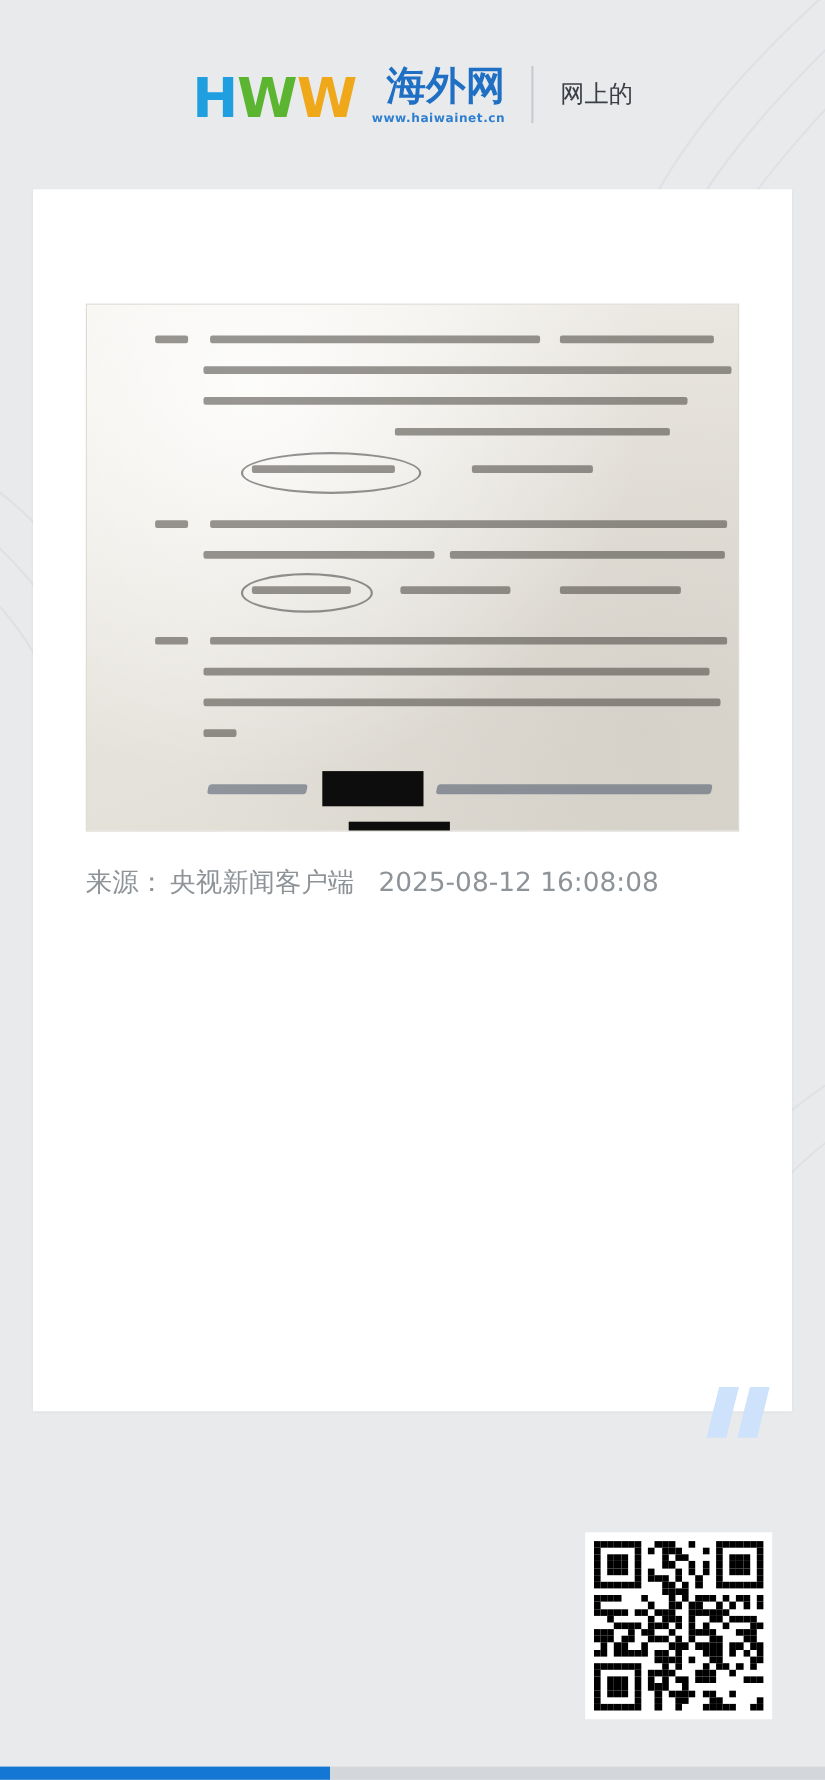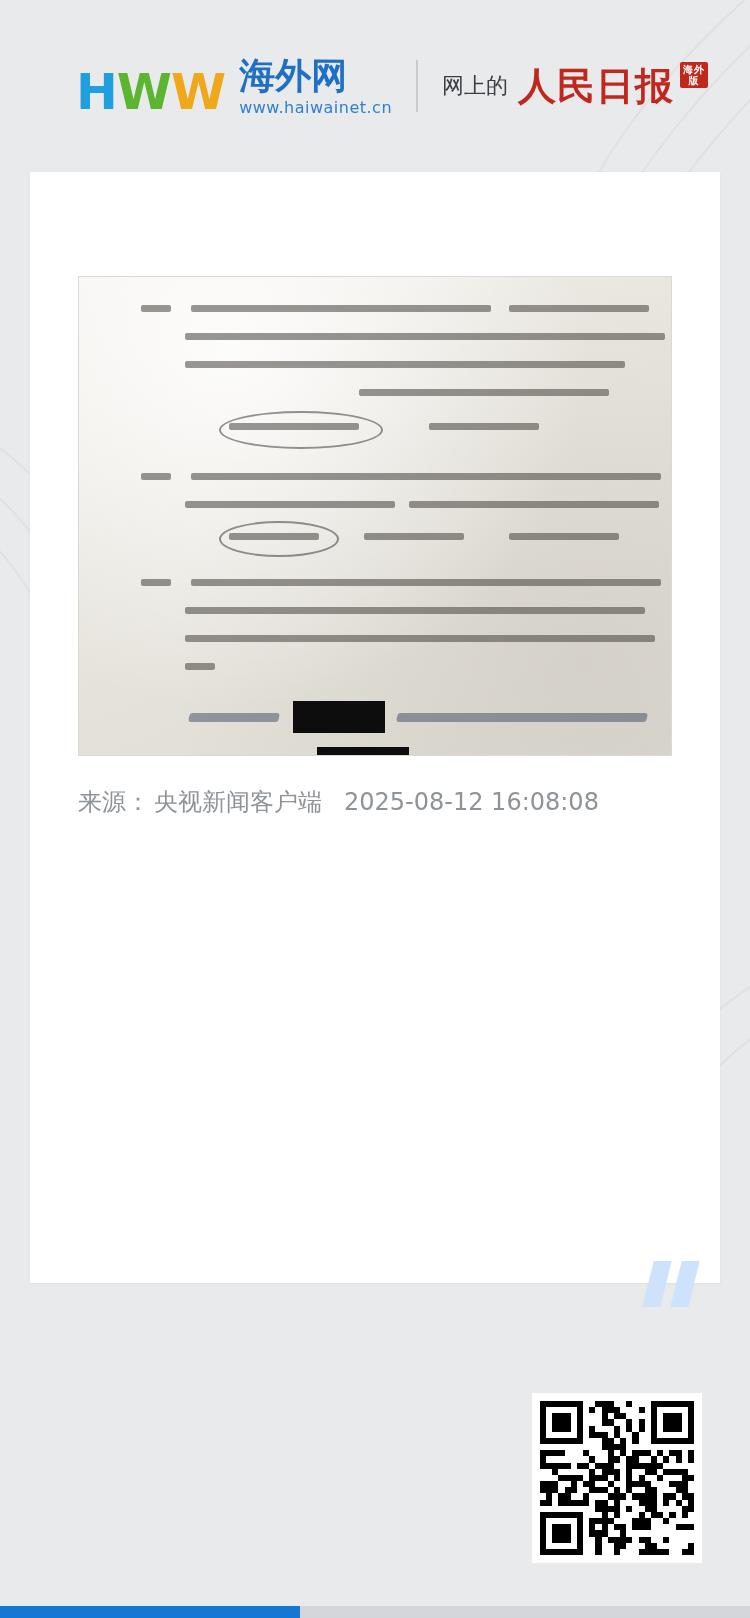--- a/index.html
+++ b/index.html
@@ -52,36 +52,37 @@
     font-size: 50px;
     line-height: 50px;
     letter-spacing: -1px;
   }
   .l-h { color: #1f9fe0; }
   .l-w1 { color: #5cb531; }
   .l-w2 { color: #f0a81b; }
   .hww-cn {
     display: flex;
     flex-direction: column;
-    align-items: flex-start;
+    align-items: flex-end;
     margin-left: 4px;
   }
   .hww-cn .cn-name {
     color: #1f6fc4;
     font-size: 36px;
     font-weight: 700;
     line-height: 40px;
     font-family: "DejaVu Sans", sans-serif;
   }
   .hww-cn .cn-url {
     color: #2f7fd0;
-    font-size: 16px;
+    font-size: 11px;
     letter-spacing: 0.5px;
     font-family: "DejaVu Sans", sans-serif;
     margin-top: 2px;
+    font-weight: bold;
   }
   .divider-v {
     width: 2px;
     height: 52px;
     background: #c7ccd2;
     margin: 0 6px;
   }
   .rm-block {
     display: flex;
     align-items: center;
@@ -290,24 +291,20 @@
         <span class="ltr l-w2">W</span>
       </div>
       <div class="hww-cn">
         <span class="cn-name">海外网</span>
         <span class="cn-url">www.haiwainet.cn</span>
       </div>
     </div>
     <div class="divider-v"></div>
     <div class="rm-block">
       <span class="rm-prefix">网上的</span>
-      <span class="rm-name">
-        <span>人民日报</span>
-        <span class="rm-badge">海外版</span>
-      </span>
     </div>
   </div>
 </div>
 
 <div class="card">
   <div class="card-inner">
 
     <div class="doc-photo">
       <div class="scan"></div>
 

